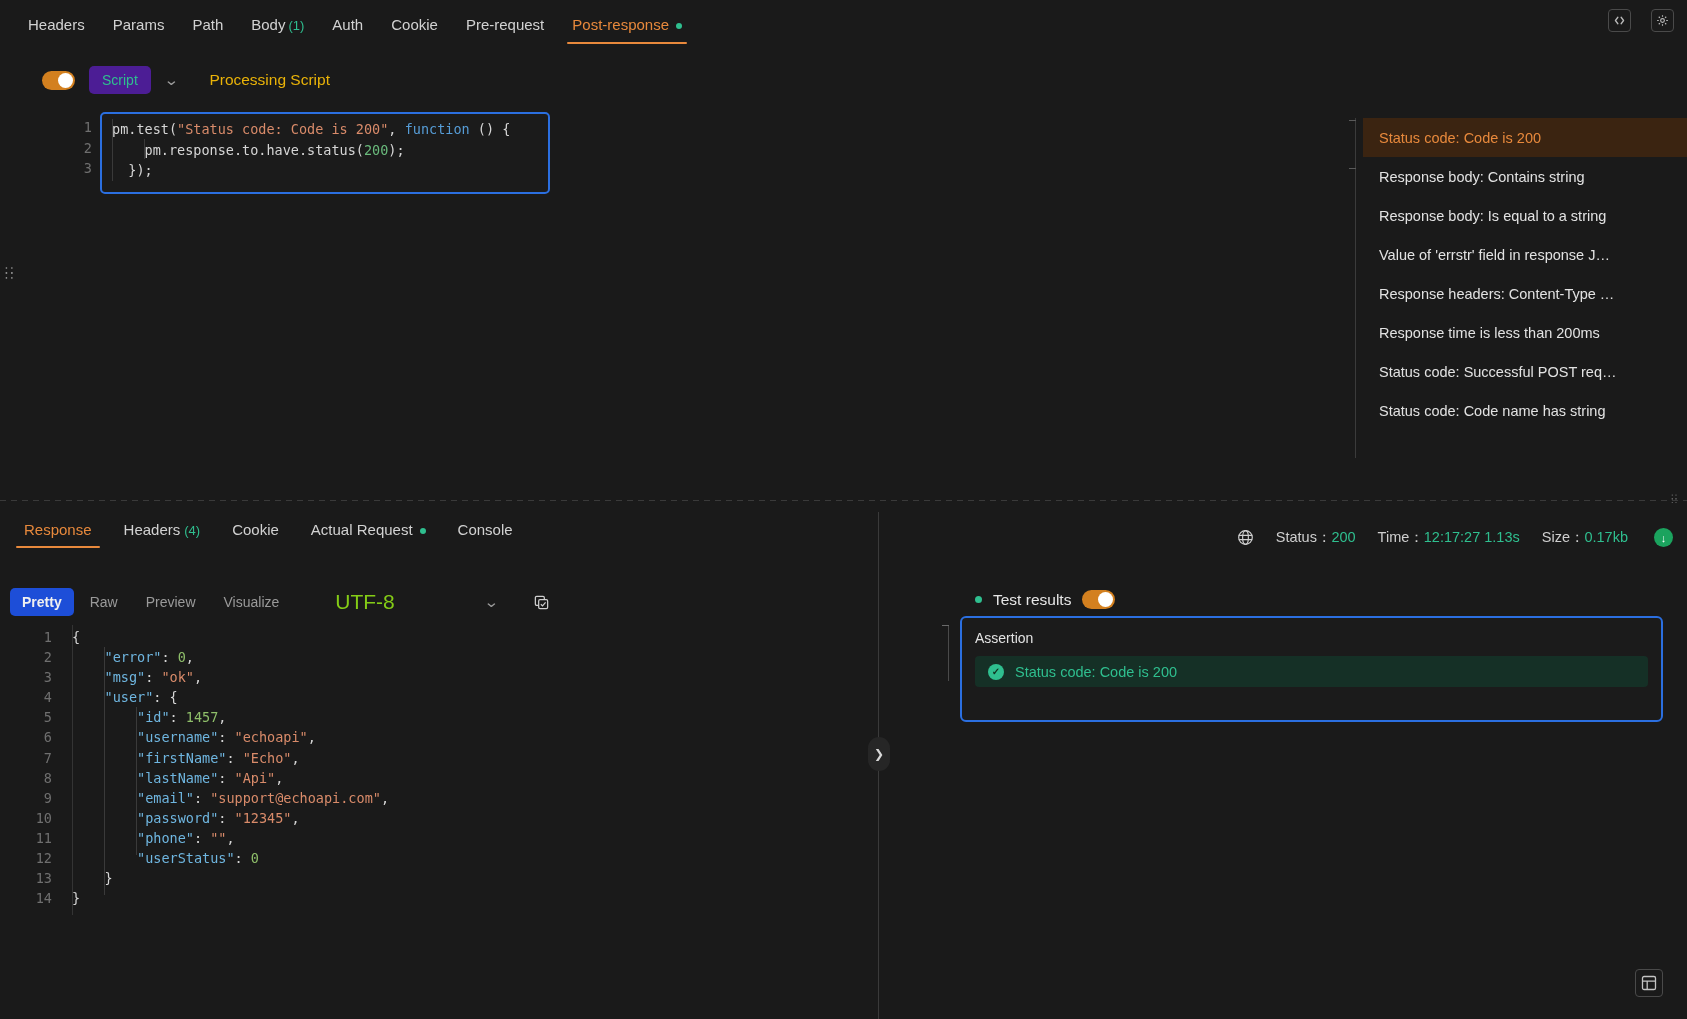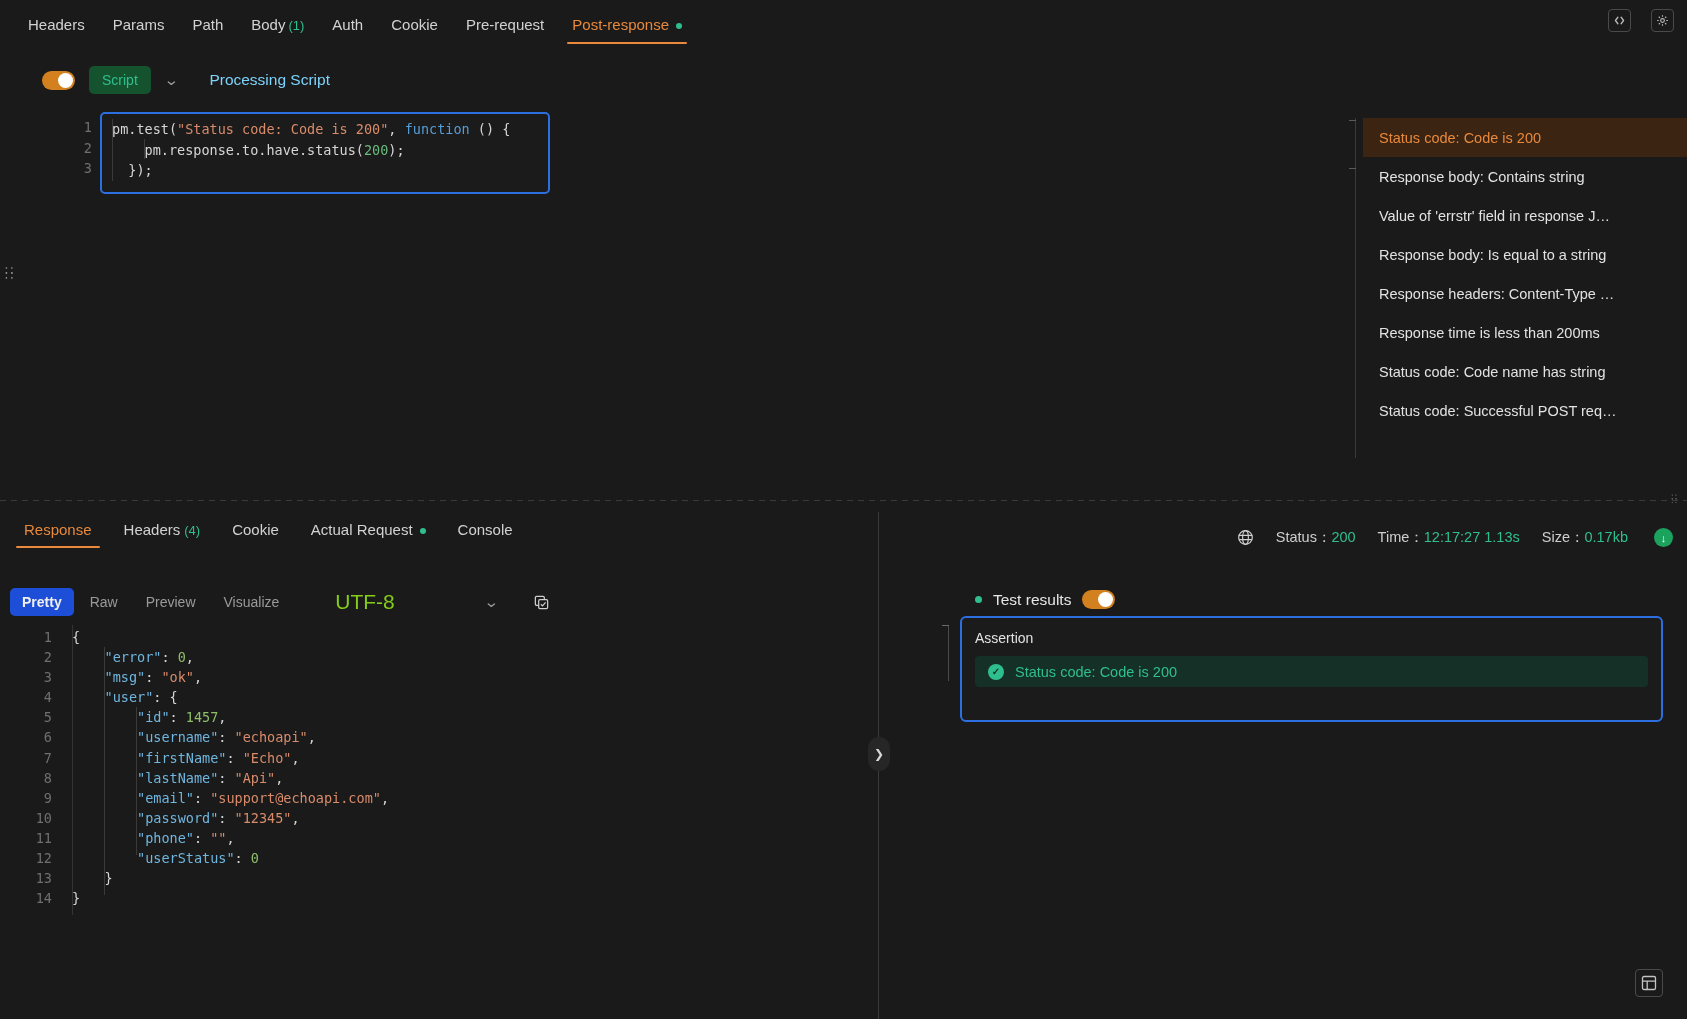--- a/index.html
+++ b/index.html
@@ -46,28 +46,28 @@
   }
   .toggle {
     width: 33px; height: 19px; border-radius: 10px; background: #d3801f;
     position: relative; cursor: pointer; flex: none;
   }
   .toggle::after {
     content: ""; position: absolute; top: 2px; right: 2px;
     width: 15px; height: 15px; border-radius: 50%; background: #fff;
   }
   .script-chip {
-    background: #14532d; color: #2fbf8f; font-size: 14px;
+    background: #4c1d95; color: #2fbf8f; font-size: 14px;
     padding: 6px 13px; border-radius: 5px; cursor: pointer;
   }
   .chev {
     color: #9d9d9d; font-size: 15px; cursor: pointer;
     transform: scaleX(1.25); display: inline-block;
   }
-  .script-title { font-size: 15.5px; color: #7dd3fc; margin-left: 18px; }
+  .script-title { font-size: 15.5px; color: #eab308; margin-left: 18px; }
 
   
   .editor-wrap { position: absolute; top: 112px; left: 62px; }
   .gutter {
     position: absolute; left: 0; top: 5px; width: 30px;
     text-align: right; color: #6f6f6f; font-size: 13.5px;
     font-family: "DejaVu Sans Mono", monospace; line-height: 20.5px;
   }
   .code-box {
     position: absolute; left: 38px; top: 0; width: 450px; height: 82px;
@@ -313,36 +313,36 @@
 
   <div class="snips">
     <div class="snips-rail"></div>
     <div class="snip sel">
         <span>Status code: Code is 200</span>
       </div>
     <div class="snip">
         <span>Response body: Contains string</span>
       </div>
     <div class="snip">
+        <span>Response body: Is equal to a string</span>
+      </div>
+    <div class="snip">
         <span>Value of 'errstr' field in response J…</span>
       </div>
     <div class="snip">
-        <span>Response body: Is equal to a string</span>
-      </div>
-    <div class="snip">
         <span>Response headers: Content-Type …</span>
       </div>
     <div class="snip">
         <span>Response time is less than 200ms</span>
       </div>
     <div class="snip">
+        <span>Status code: Successful POST req…</span>
+      </div>
+    <div class="snip">
         <span>Status code: Code name has string</span>
-      </div>
-    <div class="snip">
-        <span>Status code: Successful POST req…</span>
       </div>
   </div>
 
   <div class="hdivider">
     <div class="grip">∷<br>∷</div>
   </div>
 
   <div class="resp-tabs">
     <div class="rtab active"><span>Response</span></div>
     <div class="rtab"><span>Headers</span><span class="cnt">(4)</span></div>

